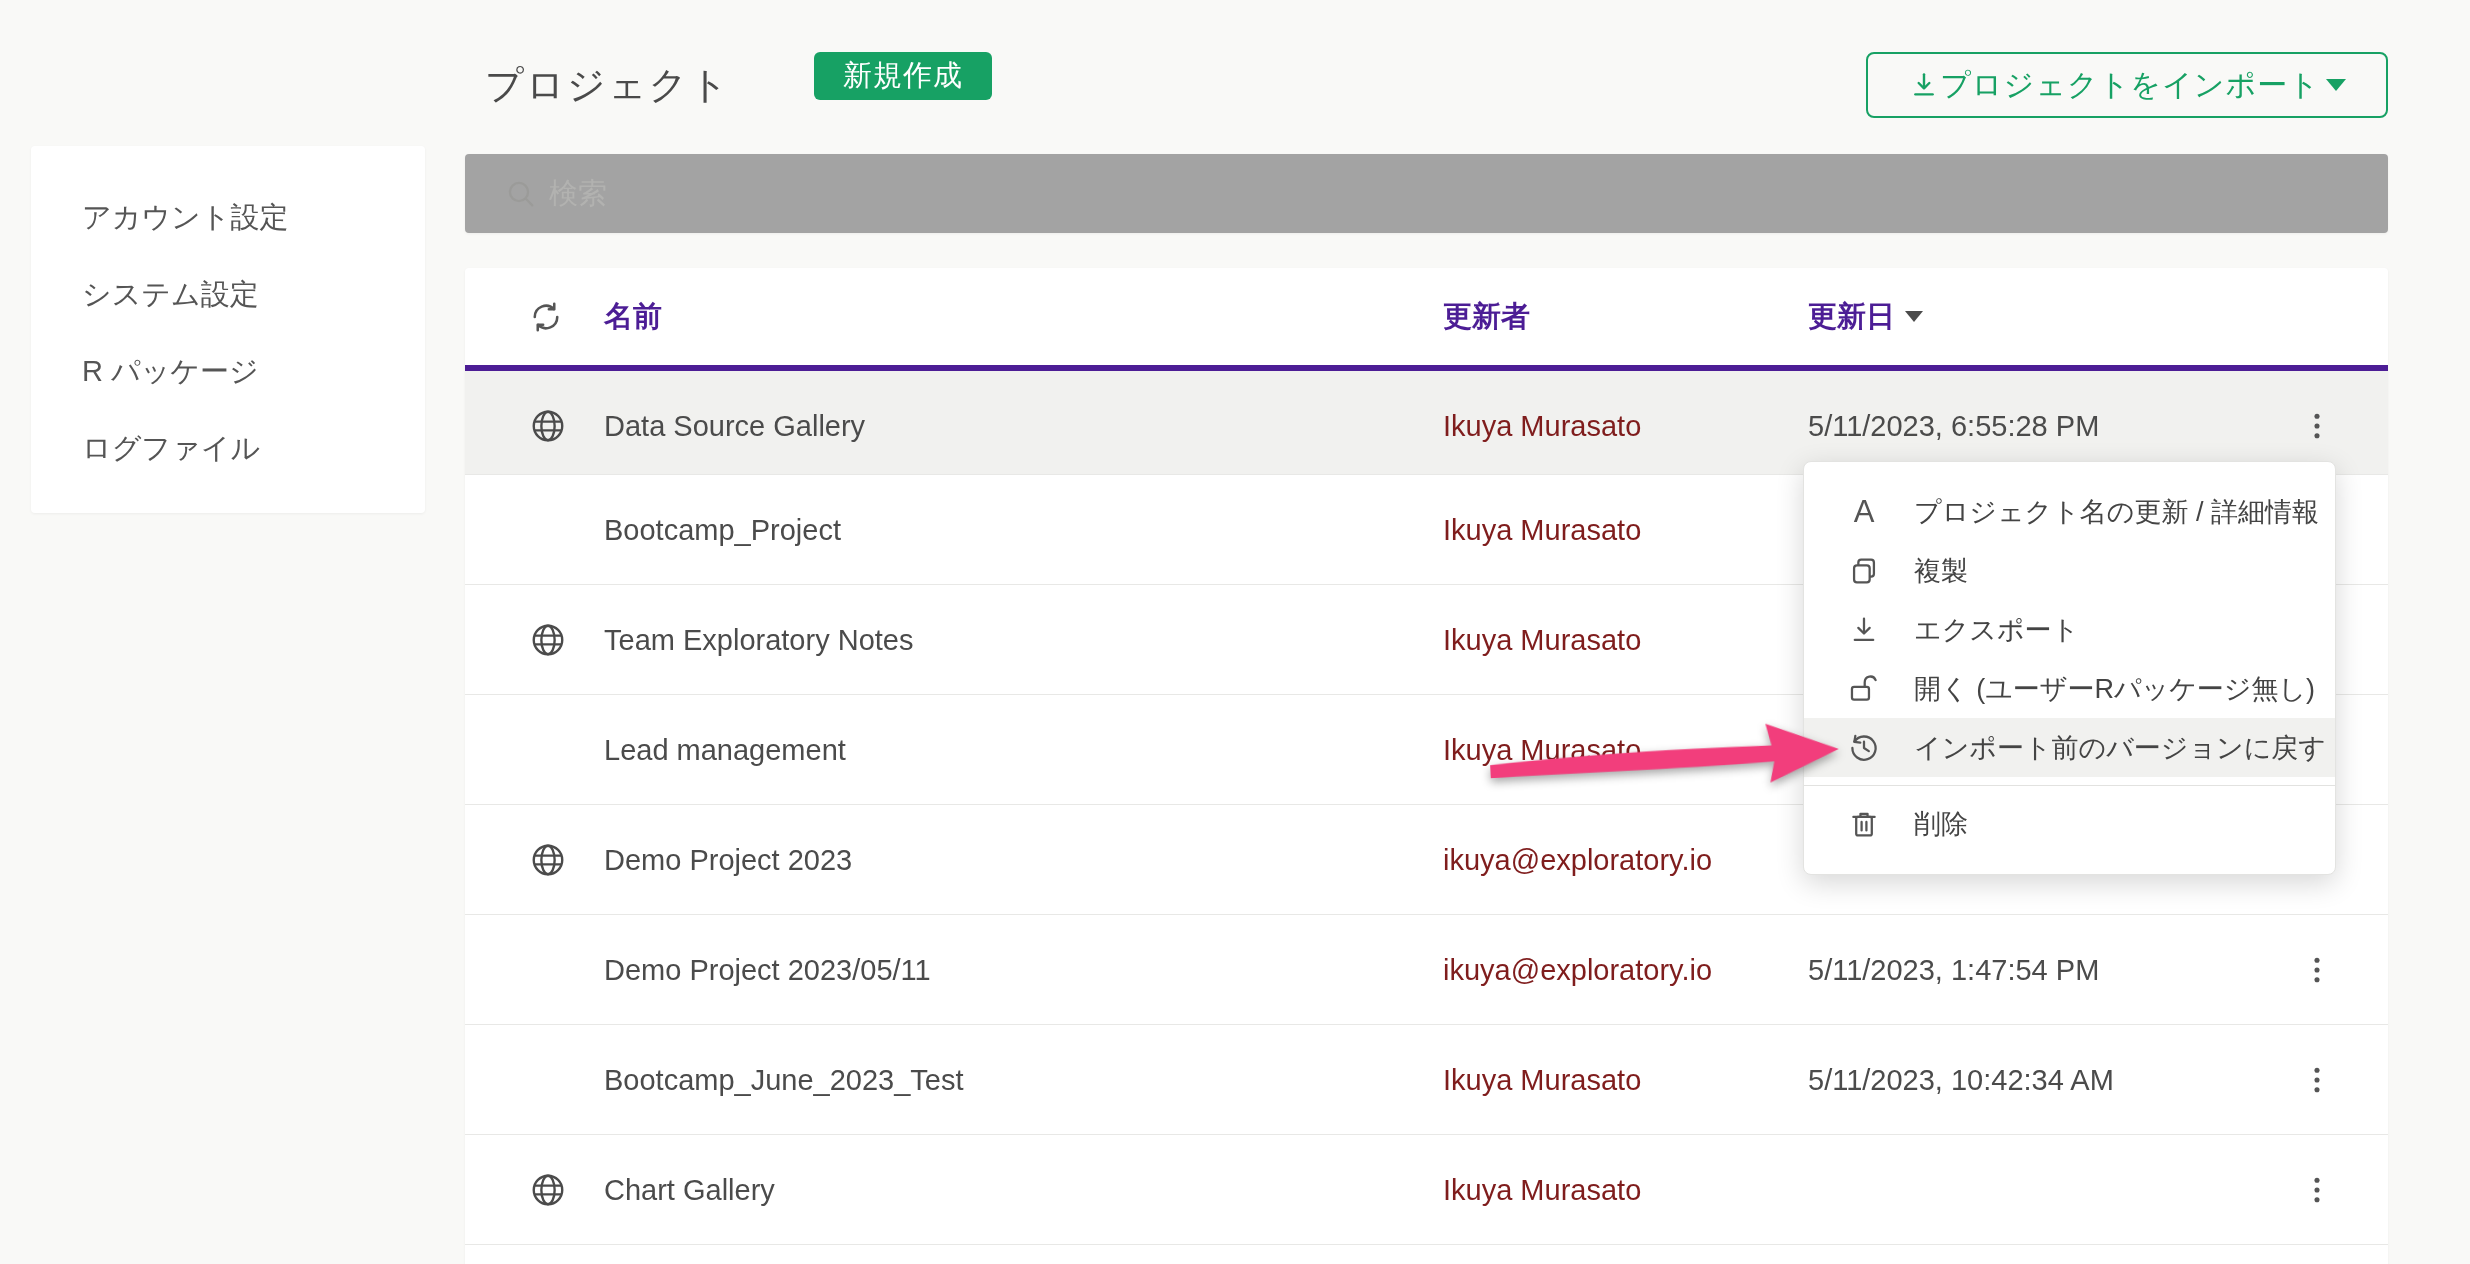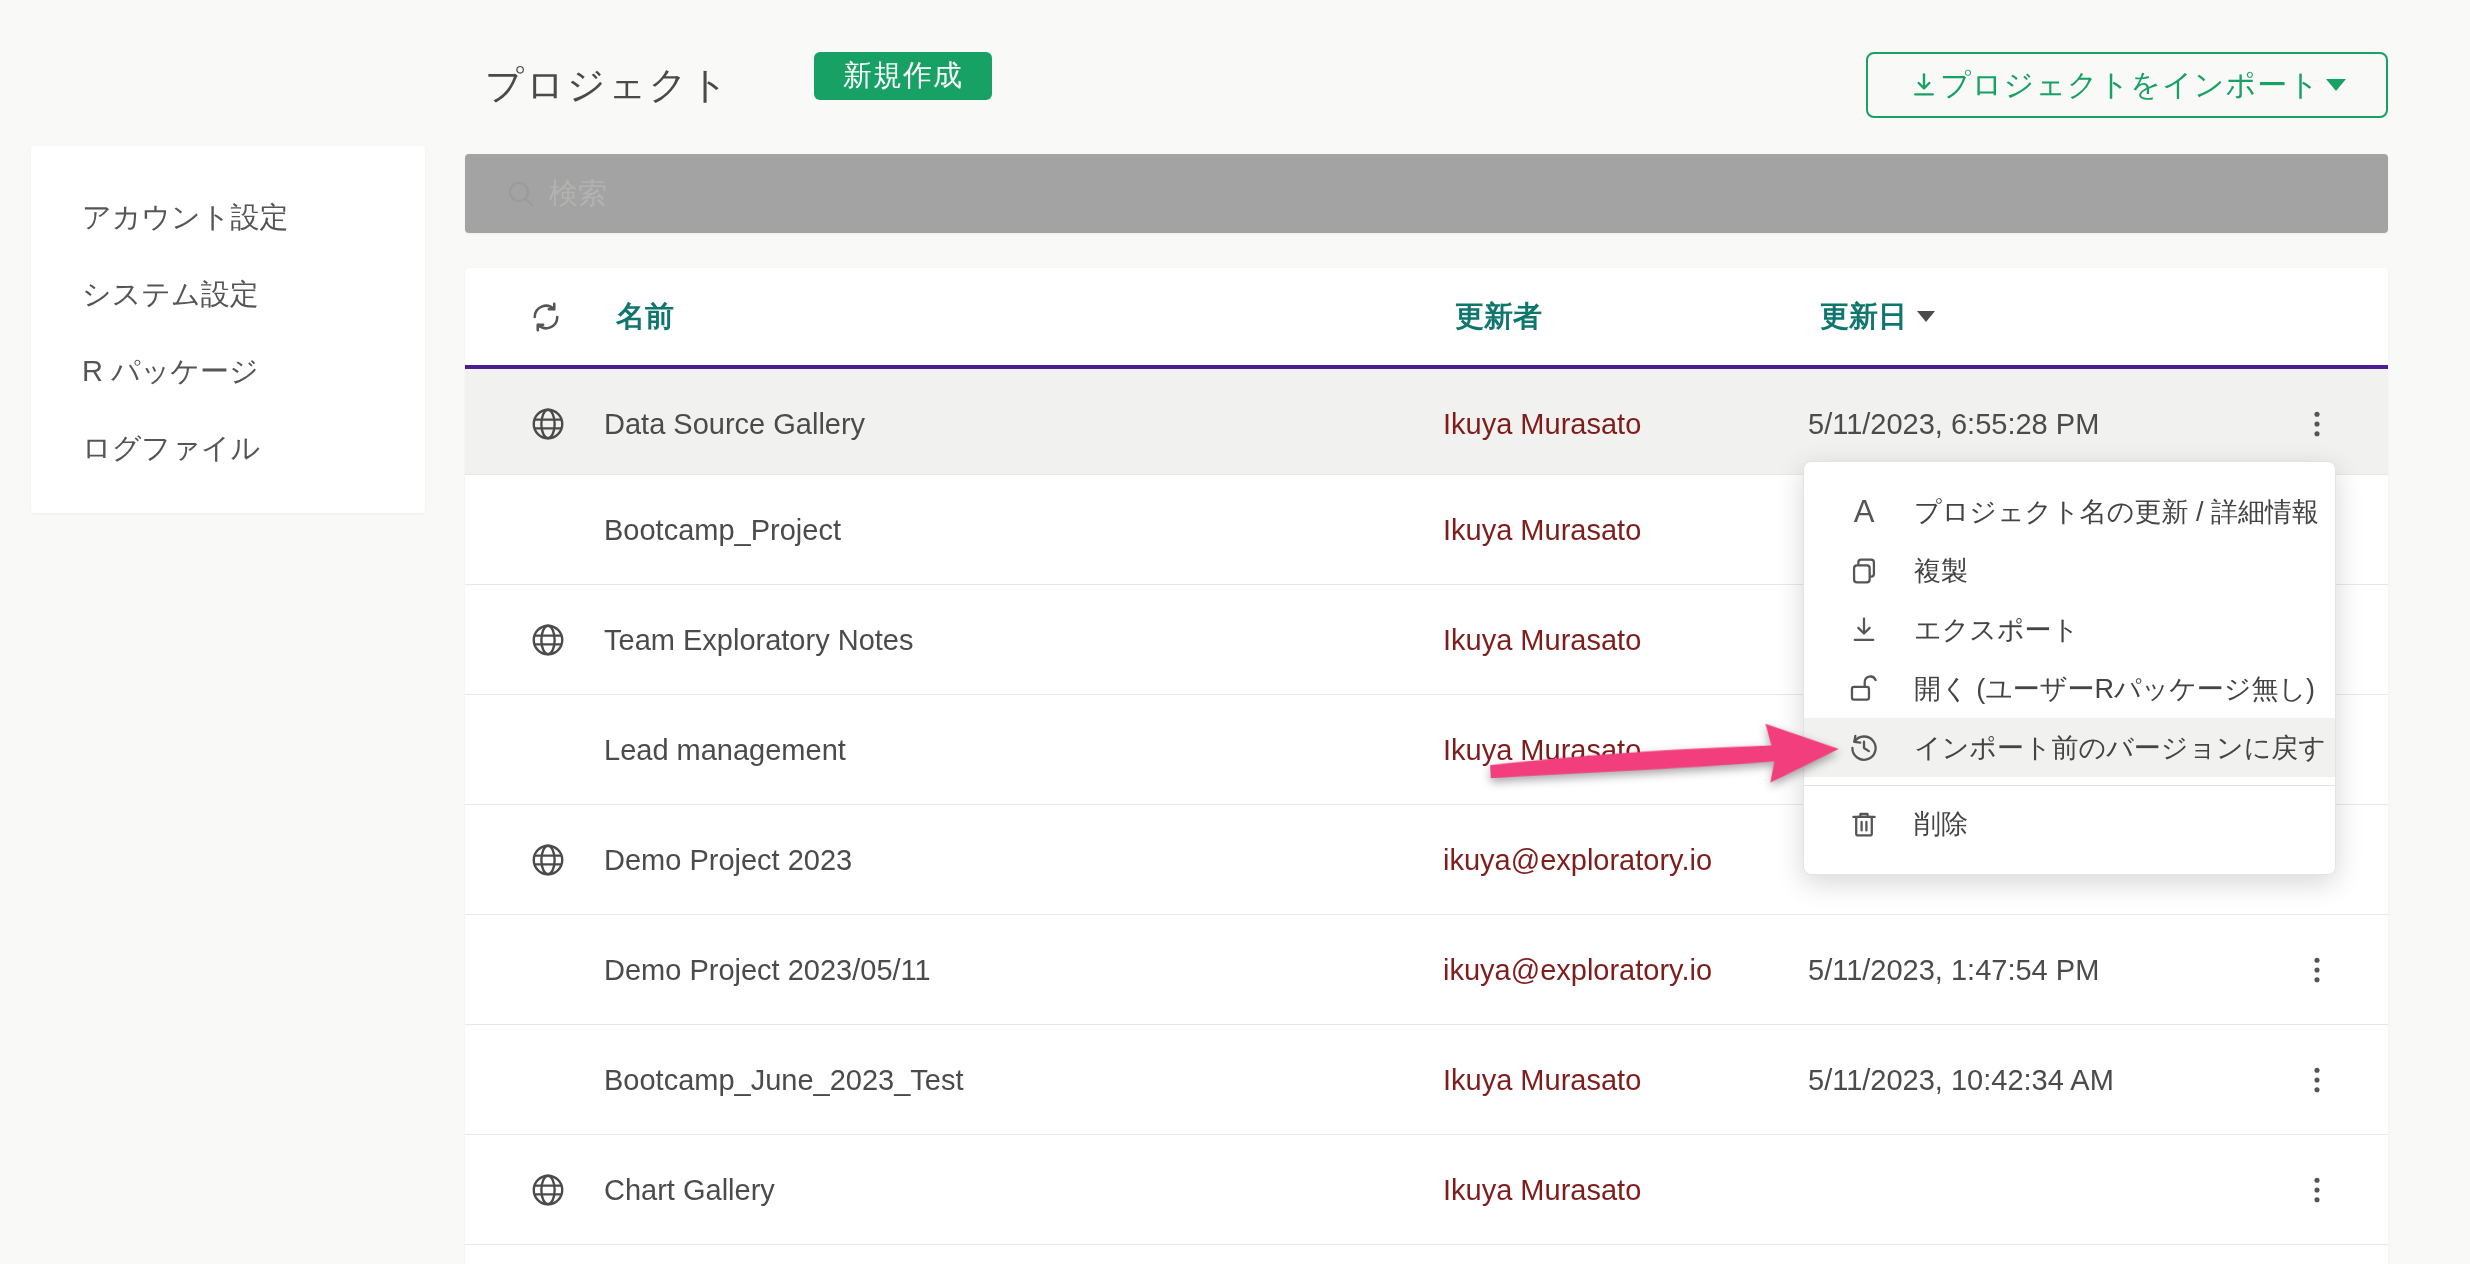--- a/index.html
+++ b/index.html
@@ -70,34 +70,34 @@
   }
   .search-input::placeholder { color:#b2b2b0; }
 
   
   .table-card {
     position:absolute; left:465px; top:268px; width:1923px; height:996px;
     background:#fff; border-radius:4px 4px 0 0; box-shadow:0 1px 3px rgba(0,0,0,0.05);
   }
   .thead { position:absolute; left:0; top:0; width:1923px; height:97px; }
   .thead .refresh { position:absolute; left:63px; top:31px; width:36px; height:36px; cursor:pointer; }
-  .th { position:absolute; top:0; height:97px; line-height:97px; font-size:29px; font-weight:700; color:#0f766e;margin-left:12px; }
+  .th { position:absolute; top:0; height:97px; line-height:97px; font-size:29px; font-weight:700; color:#4c1d95; }
   .th.name { left:139px; }
   .th.by   { left:978px;text-align:right; }
   .th.date { left:1343px; cursor:pointer; }
   .sort-caret {
     display:inline-block; width:0; height:0; margin-left:10px; vertical-align:middle;
     border-left:9px solid transparent; border-right:9px solid transparent;
     border-top:11px solid #4b4b4b; position:relative; top:-2px;
   }
   .trow {
     position:absolute; left:0; width:1923px; height:110px;
     border-bottom:1px solid #e8e8e6; cursor:pointer;
   }
-  .trow.highlight { background:#f1f1ef; border-top:4px solid #4c1d95; }
+  .trow.highlight { background:#f1f1ef; border-top:6px solid #4c1d95; }
   .cicon { position:absolute; left:64px; top:36px; width:38px; height:38px; }
   .cname { position:absolute; left:139px; top:0; height:110px; line-height:110px; font-size:29px; color:#4b4b4b; white-space:nowrap; }
   .cby   { position:absolute; left:978px; top:0; height:110px; line-height:110px; font-size:29px; color:#7f1d1d; white-space:nowrap; }
   .cdate { position:absolute; left:1343px; top:0; height:110px; line-height:110px; font-size:29px; color:#4b4b4b; white-space:nowrap; }
   .kebab { position:absolute; left:1834px; top:37px; width:36px; height:36px; cursor:pointer; }
 
   
   .ctx-menu {
     position:absolute; left:1803px; top:461px; width:533px;
     background:#fff; border:1px solid #e3e3e1; border-radius:8px;

